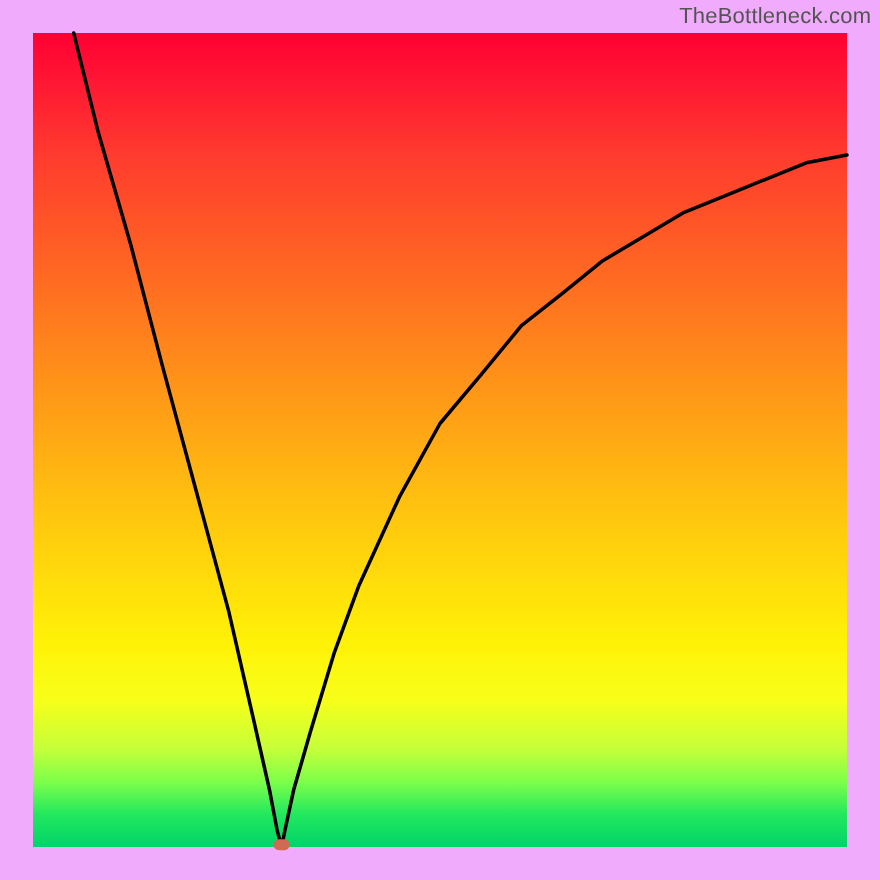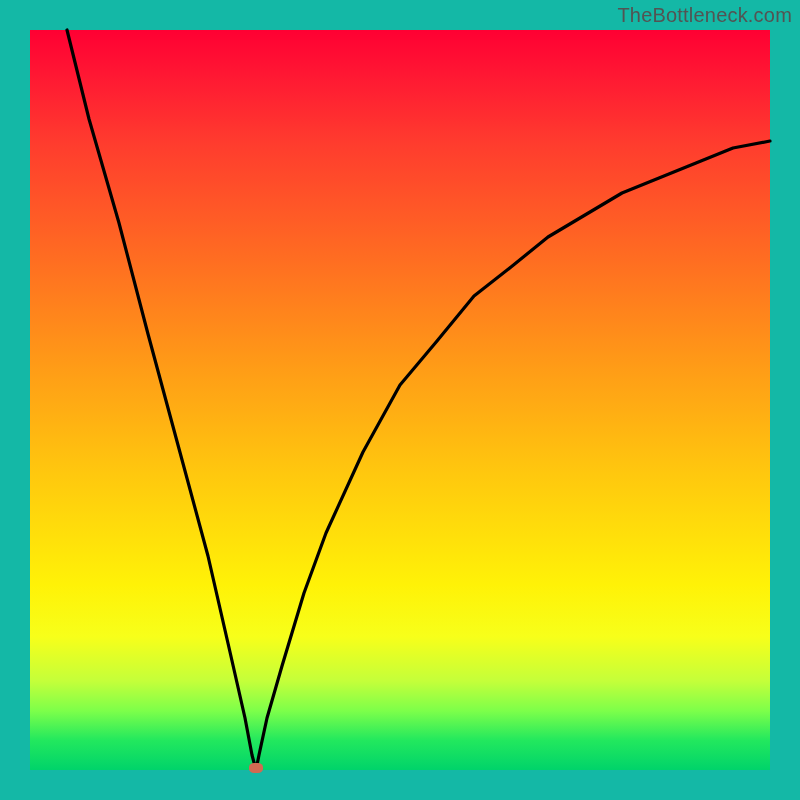--- a/index.html
+++ b/index.html
@@ -8,21 +8,21 @@
     width: 800px;
     height: 800px;
     background: #000;
     overflow: hidden;
     font-family: Arial, Helvetica, sans-serif;
   }
   .frame {
     position: relative;
     width: 800px;
     height: 800px;
-    background: #14b8a6;
+    background: #f0abfc;
   }
   .plot-area {
     position: absolute;
     left: 30px;
     top: 30px;
     width: 740px;
     height: 740px;
     
     background: linear-gradient(to bottom,
       #ff0033 0%,

